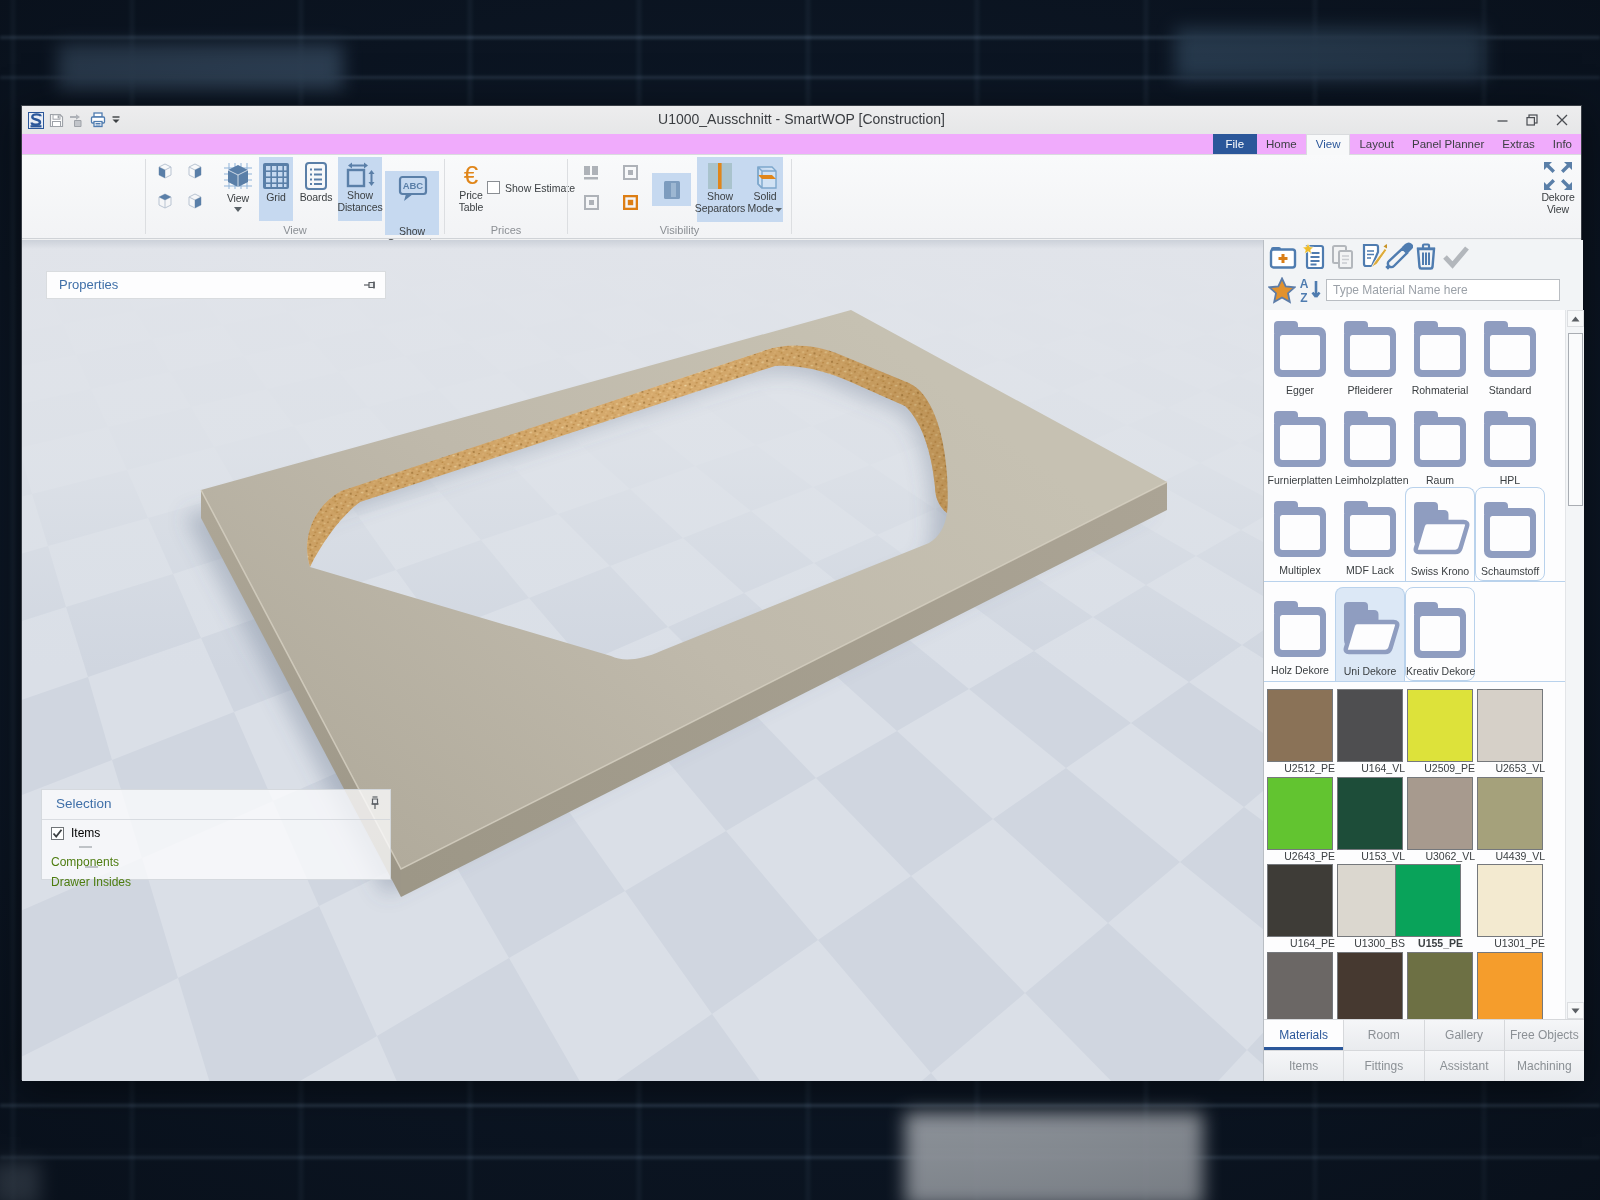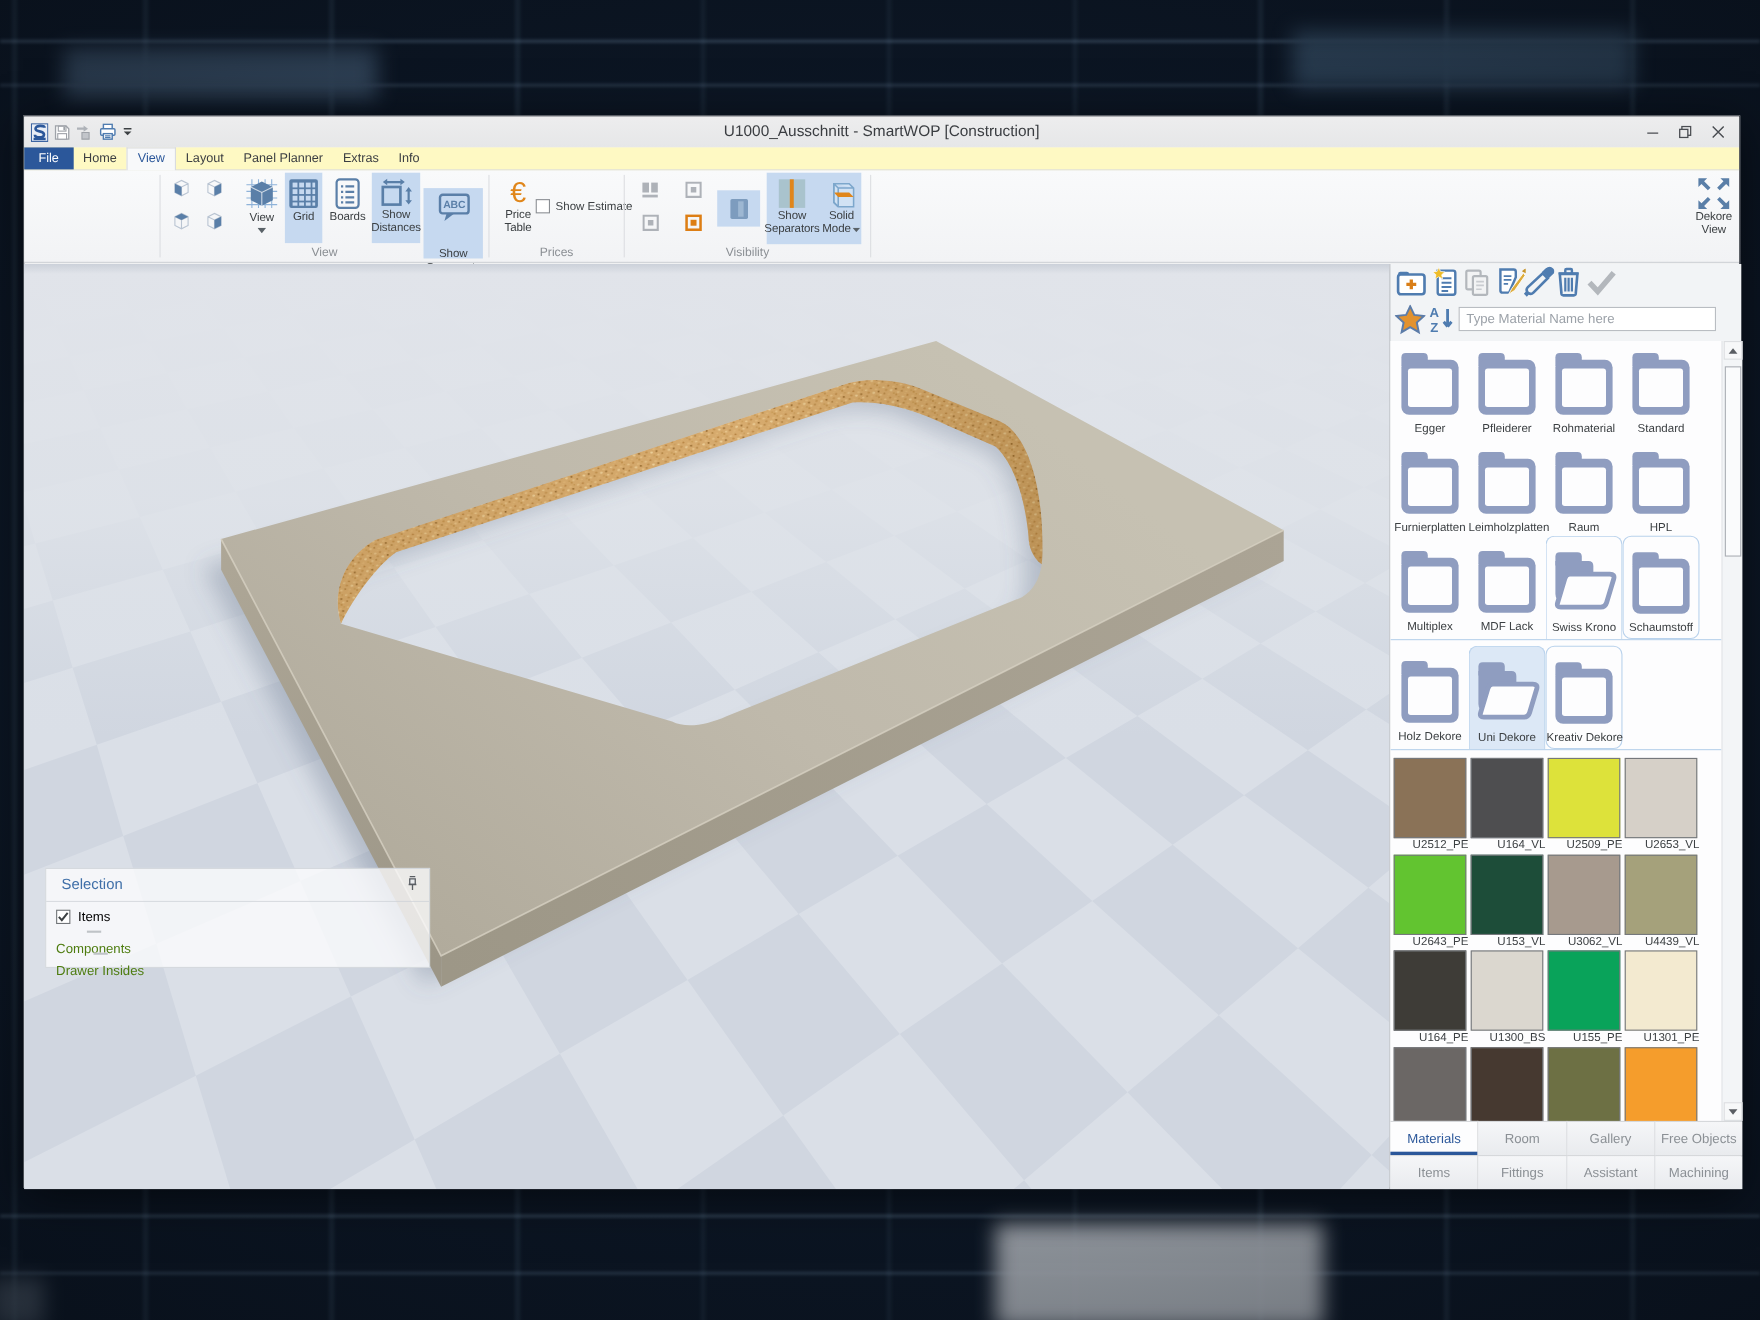--- a/index.html
+++ b/index.html
@@ -19,22 +19,22 @@
   background:#f0f1f2; border:1px solid #3a3f46; box-shadow:0 8px 40px rgba(0,0,0,.55); }
 .titlebar { position:absolute; left:0; top:0; right:0; height:28px;
   background:linear-gradient(#ededee,#e6e7e8); }
 .qat { position:absolute; left:6px; top:3px; height:22px; display:flex; align-items:center; gap:5px; }
 .qat svg { display:block; }
 .title { position:absolute; left:0; right:0; top:0; height:28px; text-align:center;
   font-size:14px; color:#3a3d41; line-height:27px; }
 .winctl { position:absolute; right:4px; top:0; height:28px; display:flex; }
 .winctl .wbtn { width:30px; height:28px; display:flex; align-items:center; justify-content:center; color:#4a4d52; }
 
-.tabrow { position:absolute; left:0; top:28px; right:0; height:21px; background:#fef9c3;
-  border-bottom:1px solid #d9dbde; display:flex; }
+.tabrow { position:absolute; left:0; top:28px; right:0; height:21px; background:#f0abfc;
+  border-bottom:1px solid #d9dbde; display:flex;justify-content:flex-end; }
 .tab { padding:0 9px; font-size:11.5px; color:#3b3e42; line-height:20px; position:relative; }
 .tab.file { background:#2b579a; color:#fff; padding:0 13px; }
 .tab.active { background:#f8f9fa; color:#2b579a;
   border:1px solid #d9dbde; border-bottom:none; margin-bottom:-1px; line-height:18px; margin-top:0; }
 
 .ribbon { position:absolute; left:0; top:49px; right:0; height:84px;
   background:linear-gradient(#f9fafb,#f2f3f5); border-bottom:1px solid #cfd2d6; }
 .rgroup { position:absolute; top:0; bottom:0; }
 .rgroup .glabel { position:absolute; bottom:2px; left:0; right:0; text-align:center;
   font-size:11px; color:#8b8f94; }
@@ -414,20 +414,28 @@
         <g transform="translate(-16,26)" filter="url(#softblur)">
           <path d="M179 250 L829 70 L1145 242 L379 629 Z M288 327 C279 298 291 267 319 251 L744 110 C764 103 794 104 819 115 L887 143 C909 153 922 190 925 235 C926 255 926 265 925 273 C923 287 917 297 907 303 L639 411 C619 420 601 422 589 416 Z" fill="#55647f" fill-opacity="0.30" fill-rule="evenodd"></path>
         </g>
         <path d="M179 250 L379 629 L379 657 L179 278 Z" fill="url(#leftface)"></path>
         <path d="M379 629 L1145 242 L1145 270 L379 657 Z" fill="url(#rightface)"></path>
         <path d="M179 250 L829 70 L1145 242 L379 629 Z M288 327 C279 298 291 267 319 251 L744 110 C764 103 794 104 819 115 L887 143 C909 153 922 190 925 235 C926 255 926 265 925 273 C923 287 917 297 907 303 L639 411 C619 420 601 422 589 416 Z" fill="url(#topface)" fill-rule="evenodd"></path>
         <path d="M179 250 L379 629 L1145 242" fill="none" stroke="#d6d0c0" stroke-width="1.6" stroke-opacity="0.8"></path>
         <path d="M288 327 C279 298 291 267 319 251 L744 110 C764 103 794 104 819 115 L887 143 C909 153 922 190 925 235 C926 255 926 265 925 273 C917 267 913 257 913 247 C909 207 898 180 883 166 L840 147 C813 134 783 124 753 126 L338 262 C321 274 300 302 288 327 Z" fill="url(#chip)"></path>
         <path d="M288 327 C279 298 291 267 319 251 L744 110 C764 103 794 104 819 115 L887 143 C909 153 922 190 925 235 C926 255 926 265 925 273 C917 267 913 257 913 247 C909 207 898 180 883 166 L840 147 C813 134 783 124 753 126 L338 262 C321 274 300 302 288 327 Z" fill="url(#bandshade)"></path>
       </svg>
+      <div class="ovl-props">
+        <div class="ptitle">Properties</div>
+        <svg class="pin" width="14" height="14" viewBox="0 0 14 14">
+          <path d="M1 7 h5" stroke="#5a5e63" stroke-width="1.2"></path>
+          <path d="M6 4.5 h5 v5 h-5 z" fill="#e8eaec" stroke="#5a5e63" stroke-width="1.2"></path>
+          <path d="M11 3.5 v7" stroke="#5a5e63" stroke-width="1.4"></path>
+        </svg>
+      </div>
       <div class="ovl-sel">
         <div class="ptitle">Selection</div>
         <svg class="pin" width="14" height="14" viewBox="0 0 14 14">
           <path d="M7 13 v-5" stroke="#5a5e63" stroke-width="1.2"></path>
           <path d="M4.5 3 h5 v5 h-5 z" fill="#e8eaec" stroke="#5a5e63" stroke-width="1.2"></path>
           <path d="M3.5 8 h7" stroke="#5a5e63" stroke-width="1.4"></path>
           <path d="M4.5 1 h5" stroke="#5a5e63" stroke-width="1.2"></path>
         </svg>
         <div class="sephr"></div>
         <div class="selrow" style="top:36px;">
@@ -657,21 +665,21 @@
             <div class="slabel">U4439_VL</div>
           </div>
         <div class="swcell" style="left:1px;top:554px;">
             <div class="sw" style="background: rgb(62, 60, 55);"></div>
             <div class="slabel">U164_PE</div>
           </div>
         <div class="swcell" style="left:71px;top:554px;">
             <div class="sw" style="background: rgb(219, 215, 207);"></div>
             <div class="slabel">U1300_BS</div>
           </div>
-        <div class="swcell" style="left:141px;top:554px;">
+        <div class="swcell" style="left:129px;top:554px;font-weight:bold;">
             <div class="sw" style="background: rgb(9, 163, 90);"></div>
             <div class="slabel">U155_PE</div>
           </div>
         <div class="swcell" style="left:211px;top:554px;">
             <div class="sw" style="background: rgb(243, 234, 208);"></div>
             <div class="slabel">U1301_PE</div>
           </div>
         <div class="swcell" style="left:1px;top:642px;">
             <div class="sw" style="background: rgb(107, 103, 101);"></div>
             <div class="slabel"></div>

